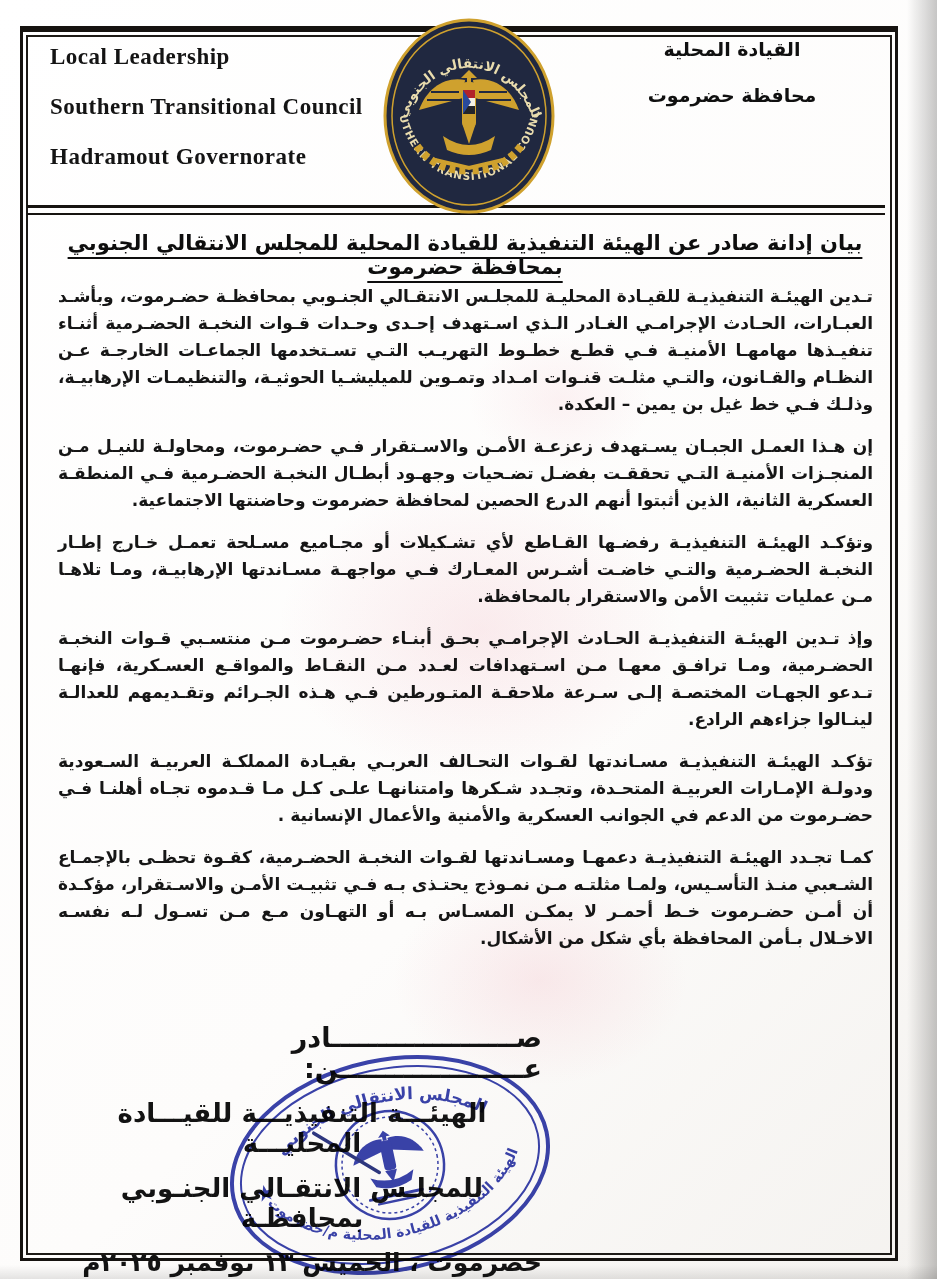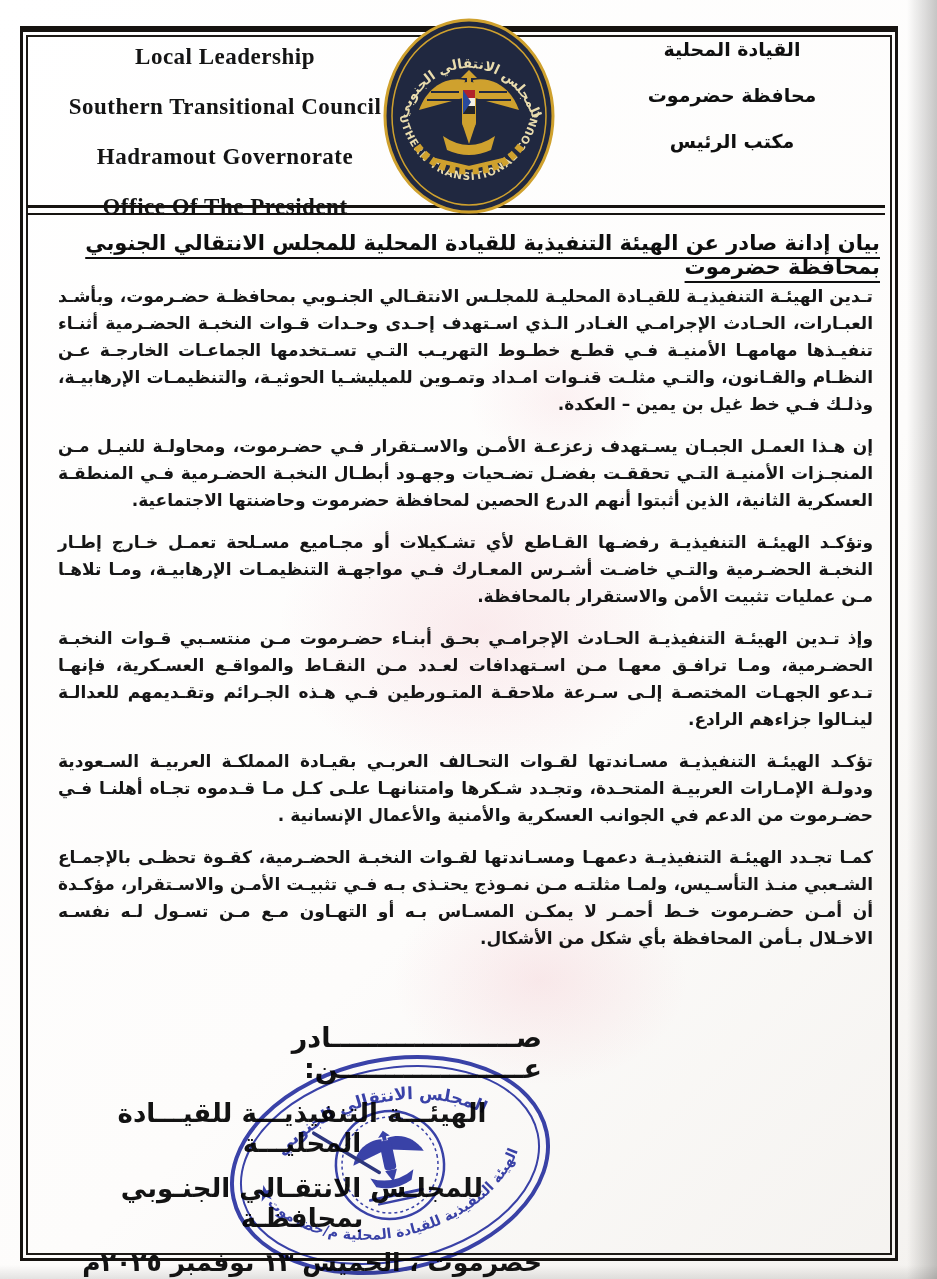--- a/index.html
+++ b/index.html
@@ -10,31 +10,31 @@
   }
   .edge-shadow{position:absolute;right:0;top:0;width:30px;height:100%;
     background:linear-gradient(to right,rgba(0,0,0,0),rgba(0,0,0,0.22));pointer-events:none;}
   .edge-shadow-bottom{position:absolute;left:0;bottom:0;width:100%;height:14px;
     background:linear-gradient(to bottom,rgba(0,0,0,0),rgba(0,0,0,0.10));pointer-events:none;}
   
   .frame-outer{position:absolute;left:20px;top:26px;width:872px;height:1226px;
     border:3px solid #161310;border-top-width:6px;}
   .frame-inner{position:absolute;left:3px;top:3px;right:3px;bottom:3px;border:2px solid #1d1a16;}
   
-  .letterhead-english{position:absolute;left:50px;top:44px;width:350px;text-align:center;
+  .letterhead-english{position:absolute;left:50px;top:44px;width:350px;text-align:left;
     font-family:"Liberation Serif","DejaVu Serif",serif;font-weight:700;font-size:23px;color:#141414;}
   .letterhead-english div{margin-bottom:24px;letter-spacing:0.5px;}
   .letterhead-arabic{position:absolute;right:55px;top:38px;width:300px;text-align:center;
     direction:rtl;font-weight:700;font-size:19px;color:#101010;}
   .letterhead-arabic div{margin-bottom:24px;}
   .header-sep{position:absolute;left:27px;top:205px;width:858px;height:5px;
     border-top:3px solid #161310;border-bottom:2px solid #161310;}
   .emblem{position:absolute;left:383px;top:18px;width:172px;height:196px;}
   
-  .statement-title{position:absolute;left:50px;top:231px;width:830px;text-align:right;
+  .statement-title{position:absolute;left:50px;top:231px;width:830px;text-align:center;
     direction:rtl;font-weight:700;font-size:21px;color:#0e0e0e;
     text-decoration:underline;text-underline-offset:7px;text-decoration-thickness:2px;}
   
   .statement-body{position:absolute;left:58px;top:283px;width:815px;direction:rtl;
     text-align:justify;font-weight:700;font-size:17px;line-height:27px;color:#161616;}
   .statement-body p{margin:0 0 15px 0;text-align-last:right;}
   
   .watermark{position:absolute;pointer-events:none;}
   .wm1{left:200px;top:420px;width:560px;height:420px;
     background:radial-gradient(closest-side,rgba(238,170,182,0.22),rgba(238,170,182,0) 72%);}
@@ -62,27 +62,25 @@
   <div class="watermark wm3"></div>
 
   <div class="frame-outer">
     <div class="frame-inner"></div>
   </div>
 
   <div class="letterhead-english">
     <div>Local Leadership</div>
     <div>Southern Transitional Council</div>
     <div>Hadramout Governorate</div>
-    <div>Office Of The President</div>
   </div>
 
   <div class="letterhead-arabic">
     <div>القيادة المحلية</div>
     <div>محافظة حضرموت</div>
-    <div>مكتب الرئيس</div>
   </div>
 
   <div class="header-sep"></div>
 
   <svg class="emblem" viewBox="0 0 172 196">
     <ellipse cx="86" cy="98" rx="84" ry="96" fill="#202840" stroke="#cfa12e" stroke-width="3"></ellipse>
     <ellipse cx="86" cy="98" rx="77" ry="89" fill="none" stroke="#cfa12e" stroke-width="1.5"></ellipse>
     <defs>
       <path id="embTop" d="M 18 118 A 69 82 0 0 1 154 118" fill="none"></path>
       <path id="embBottom" d="M 16 96 A 72 86 0 0 0 156 96" fill="none"></path>
@@ -121,21 +119,21 @@
       <path d="M 80 108 L 86 126 L 92 108 Z" fill="#cfa12e"></path>
       <path d="M 60 118 Q 86 136 112 118 L 108 132 Q 86 142 64 132 Z" fill="#cfa12e"></path>
     </g>
   </svg>
 
   <div class="statement-title">بيان إدانة صادر عن الهيئة التنفيذية للقيادة المحلية للمجلس الانتقالي الجنوبي بمحافظة حضرموت</div>
 
   <div class="statement-body">
     <p>تـدين الهيئـة التنفيذيـة للقيـادة المحليـة للمجلـس الانتقـالي الجنـوبي بمحافظـة حضـرموت، وبأشـد العبـارات، الحـادث الإجرامـي الغـادر الـذي اسـتهدف إحـدى وحـدات قـوات النخبـة الحضـرمية أثنـاء تنفيـذها مهامهـا الأمنيـة فـي قطـع خطـوط التهريـب التـي تسـتخدمها الجماعـات الخارجـة عـن النظـام والقـانون، والتـي مثلـت قنـوات امـداد وتمـوين للميليشـيا الحوثيـة، والتنظيمـات الإرهابيـة، وذلـك فـي خط غيل بن يمين – العكدة.</p>
     <p>إن هـذا العمـل الجبـان يسـتهدف زعزعـة الأمـن والاسـتقرار فـي حضـرموت، ومحاولـة للنيـل مـن المنجـزات الأمنيـة التـي تحققـت بفضـل تضـحيات وجهـود أبطـال النخبـة الحضـرمية فـي المنطقـة العسكرية الثانية، الذين أثبتوا أنهم الدرع الحصين لمحافظة حضرموت وحاضنتها الاجتماعية.</p>
-    <p>وتؤكـد الهيئـة التنفيذيـة رفضـها القـاطع لأي تشـكيلات أو مجـاميع مسـلحة تعمـل خـارج إطـار النخبـة الحضـرمية والتـي خاضـت أشـرس المعـارك فـي مواجهـة التنظيمـات الإرهابيـة، ومـا تلاهـا مـن عمليات تثبيت الأمن والاستقرار بالمحافظة.</p>
+    <p>وتؤكـد الهيئـة التنفيذيـة رفضـها القـاطع لأي تشـكيلات أو مجـاميع مسـلحة تعمـل خـارج إطـار النخبـة الحضـرمية والتـي خاضـت أشـرس المعـارك فـي مواجهـة مسـاندتها الإرهابيـة، ومـا تلاهـا مـن عمليات تثبيت الأمن والاستقرار بالمحافظة.</p>
     <p>وإذ تـدين الهيئـة التنفيذيـة الحـادث الإجرامـي بحـق أبنـاء حضـرموت مـن منتسـبي قـوات النخبـة الحضـرمية، ومـا ترافـق معهـا مـن اسـتهدافات لعـدد مـن النقـاط والمواقـع العسـكرية، فإنهـا تـدعو الجهـات المختصـة إلـى سـرعة ملاحقـة المتـورطين فـي هـذه الجـرائم وتقـديمهم للعدالـة لينـالوا جزاءهم الرادع.</p>
     <p>تؤكـد الهيئـة التنفيذيـة مسـاندتها لقـوات التحـالف العربـي بقيـادة المملكـة العربيـة السـعودية ودولـة الإمـارات العربيـة المتحـدة، وتجـدد شـكرها وامتنانهـا علـى كـل مـا قـدموه تجـاه أهلنـا فـي حضـرموت من الدعم في الجوانب العسكرية والأمنية والأعمال الإنسانية .</p>
     <p>كمـا تجـدد الهيئـة التنفيذيـة دعمهـا ومسـاندتها لقـوات النخبـة الحضـرمية، كقـوة تحظـى بالإجمـاع الشـعبي منـذ التأسـيس، ولمـا مثلتـه مـن نمـوذج يحتـذى بـه فـي تثبيـت الأمـن والاسـتقرار، مؤكـدة أن أمـن حضـرموت خـط أحمـر لا يمكـن المسـاس بـه أو التهـاون مـع مـن تسـول لـه نفسـه الاخـلال بـأمن المحافظة بأي شكل من الأشكال.</p>
   </div>
 
   <div class="signature-block">
     <div class="issued-by-label">صــــــــــــــــــــادر عــــــــــــــــــــن:</div>
     <div class="signature-org-1">الهيئـــة التنفيذيـــة للقيـــادة المحليـــة</div>
     <div class="signature-org-2">للمجلـس الانتقـالي الجنـوبي بمحافظـة</div>
     <div class="date-line">حضرموت ، الخميس ١٣ نوفمبر ٢٠٢٥م</div>

